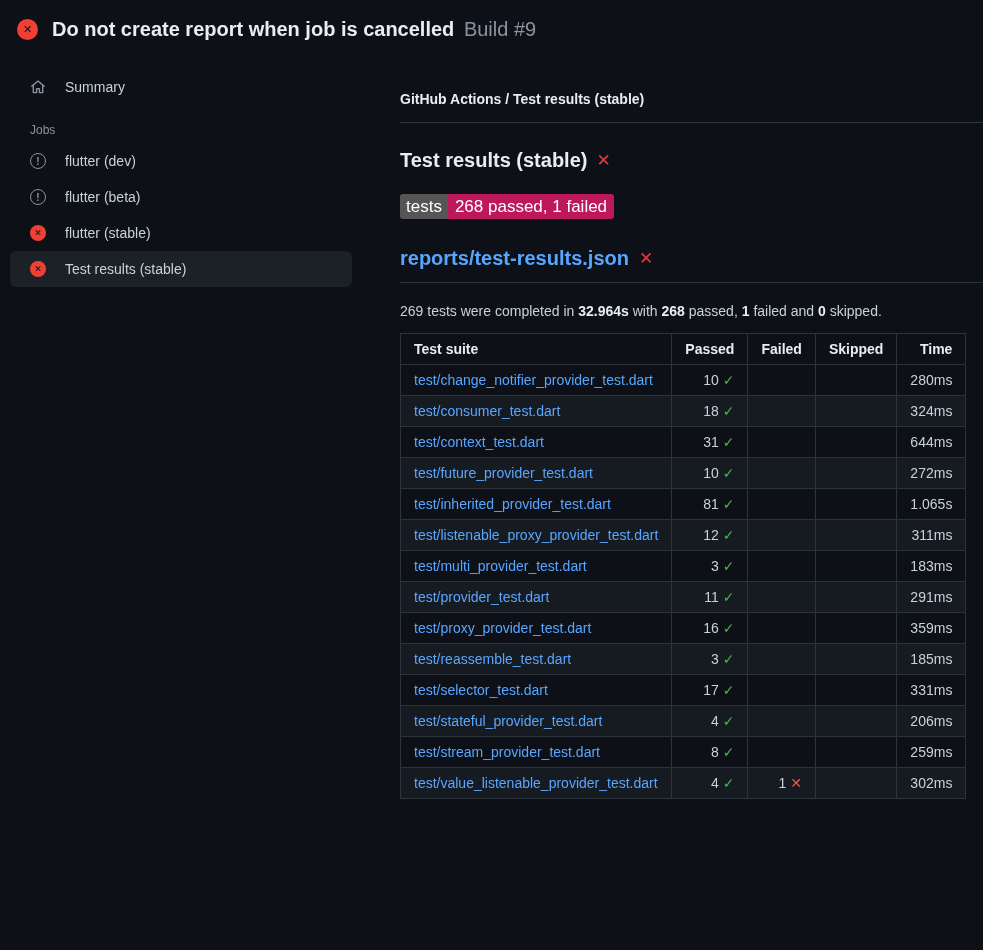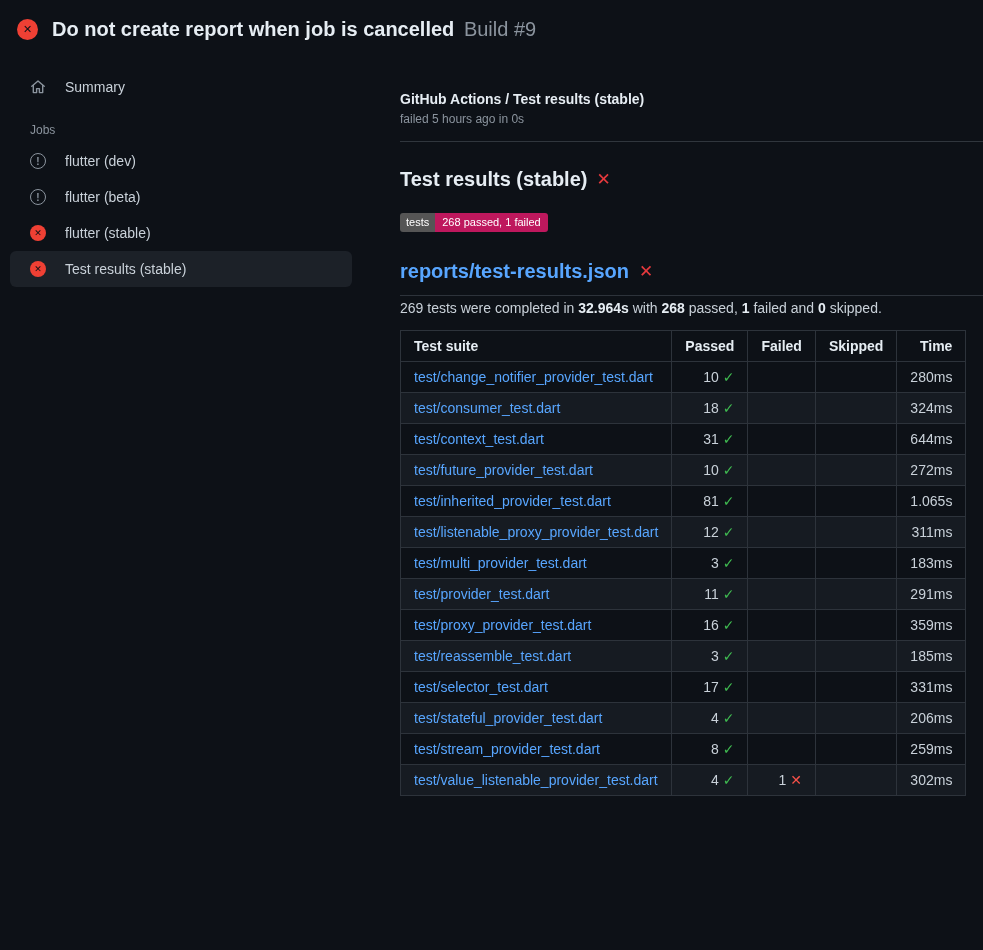--- a/index.html
+++ b/index.html
@@ -80,41 +80,41 @@
     color: #e6edf3;
     display: flex;
     align-items: center;
     gap: 9px;
   }
   .cross-mark { color: #e5393d; font-weight: 700; font-size: 17px; }
 
   .badge {
     display: inline-flex;
     margin-top: 22px;
-    font-size: 11px;
+    font-size: 17px;
     border-radius: 3px;
     overflow: hidden;
     line-height: 1;
   }
   .badge-label { background: #555555; color: #ffffff; padding: 4px 6px; }
   .badge-value { background: #be185d; color: #ffffff; padding: 4px 7px; }
 
   .report-heading {
     margin-top: 28px;
     padding-bottom: 12px;
     border-bottom: 1px solid #2d333b;
     font-size: 20px;
     font-weight: 700;
     display: flex;
     align-items: center;
     gap: 10px;
   }
   .report-link { color: #58a6ff; }
 
-  .summary-line { margin-top: 4px; color: #c9d1d9; }
+  .summary-line { margin-top: 20px; color: #c9d1d9; }
   .summary-line strong { color: #e6edf3; }
 
   
   .results-table {
     margin-top: 14px;
     border-collapse: collapse;
     width: 553px;
     font-size: 14px;
   }
   .results-table th, .results-table td {
@@ -172,21 +172,20 @@
 
   <div class="side-item job-item selected">
     <span class="job-icon failed">✕</span>
     <span class="job-label">Test results (stable)</span>
   </div>
 </nav>
     </aside>
 
     <main class="main">
       <div class="breadcrumb">GitHub Actions / Test results (stable)</div>
-      <div class="run-meta">failed 5 hours ago in 0s</div>
       <hr class="divider">
 
       <h2 class="section-title">
         <span>Test results (stable)</span>
         <span class="cross-mark">✕</span>
       </h2>
 
       <div class="badge">
         <span class="badge-label">tests</span>
         <span class="badge-value">268 passed, 1 failed</span>

